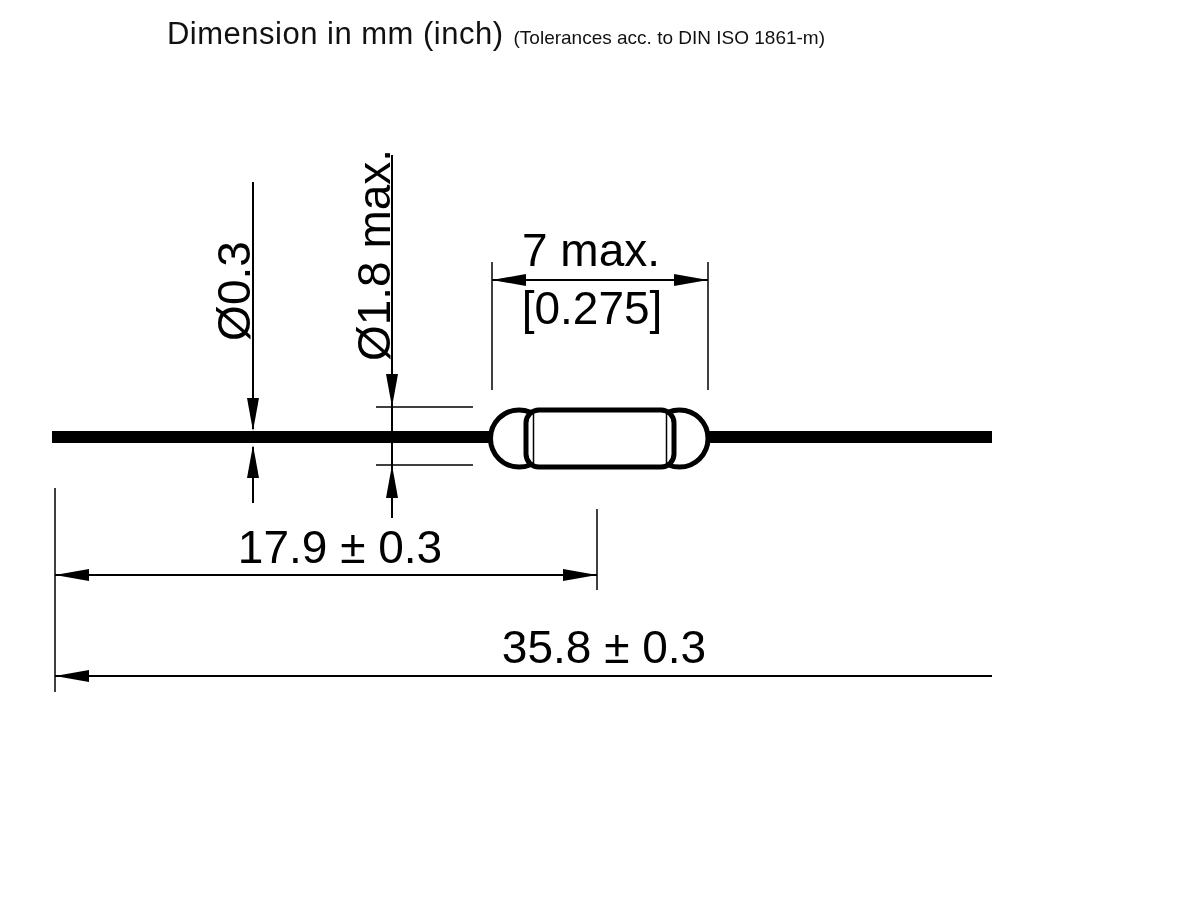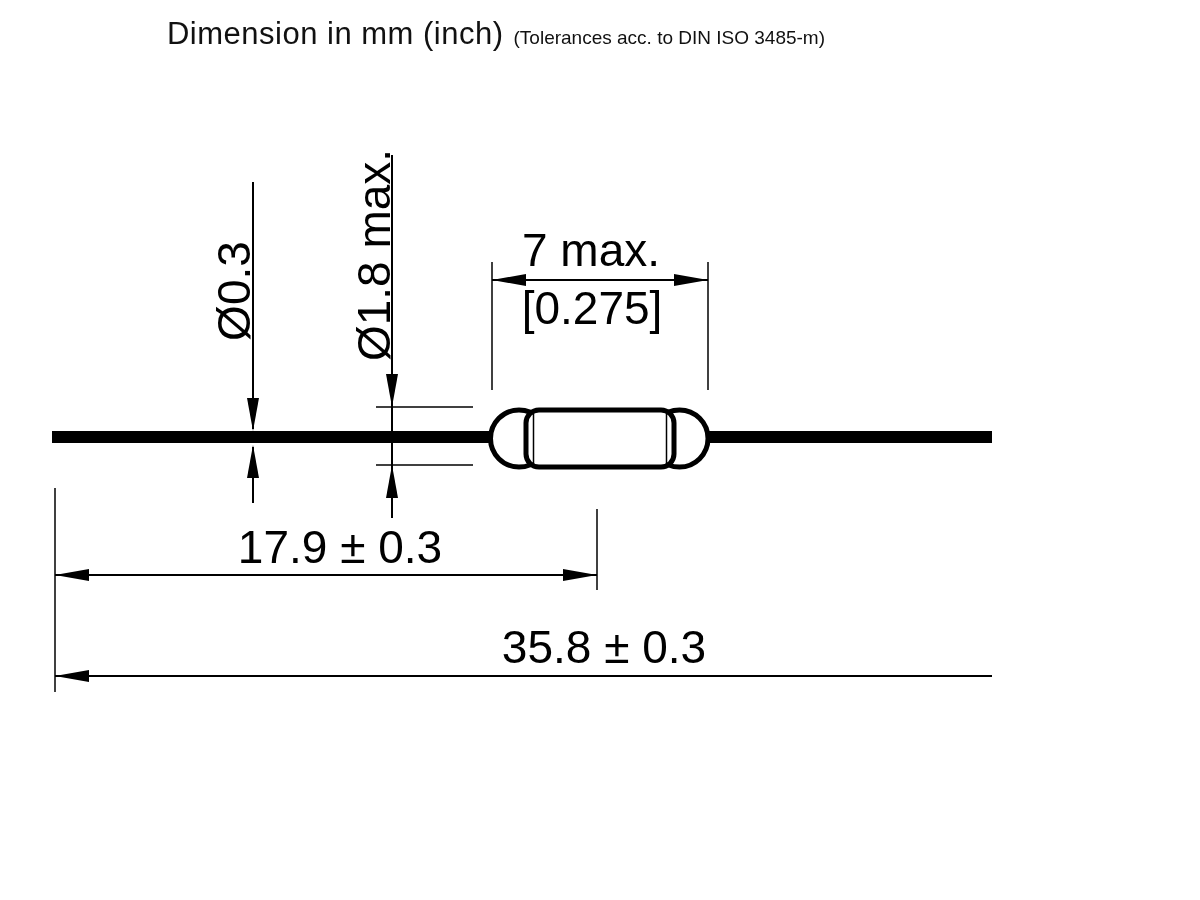--- a/index.html
+++ b/index.html
@@ -32,21 +32,21 @@
     fill: #000000;
   }
 </style>
 </head>
 <body>
 
 <div id="page">
 
   <div id="title-bar">
     <span class="title-main">Dimension in mm (inch)</span>
-    <span class="title-note">(Tolerances acc. to DIN ISO 3485-m)</span>
+    <span class="title-note">(Tolerances acc. to DIN ISO 1861-m)</span>
   </div>
 
   <svg id="drawing" width="1200" height="900" viewBox="0 0 1200 900">
 
     <line x1="52" y1="437" x2="1150" y2="437" stroke="#000" stroke-width="12"></line>
 
     <g>
       <circle cx="519" cy="438.5" r="28.5" fill="#fff" stroke="#000" stroke-width="5"></circle>
       <circle cx="679.5" cy="438.5" r="28.5" fill="#fff" stroke="#000" stroke-width="5"></circle>
       <rect x="526" y="410" width="148" height="57" rx="13" fill="#fff" stroke="#000" stroke-width="5"></rect>

